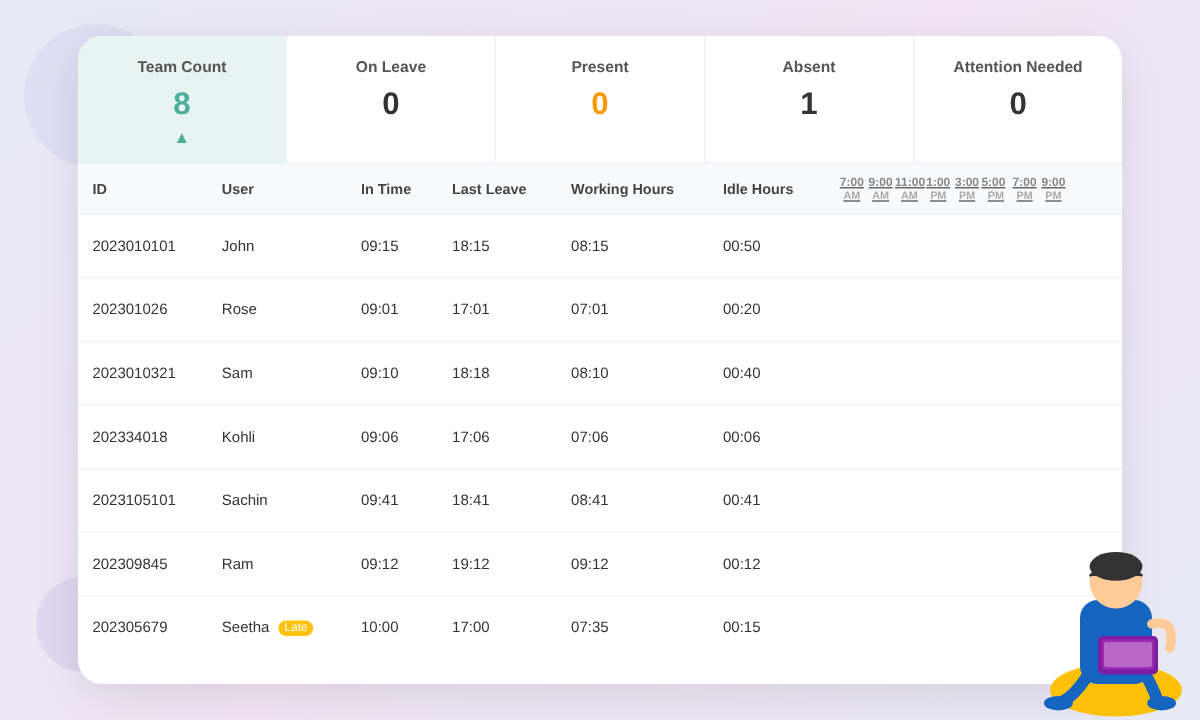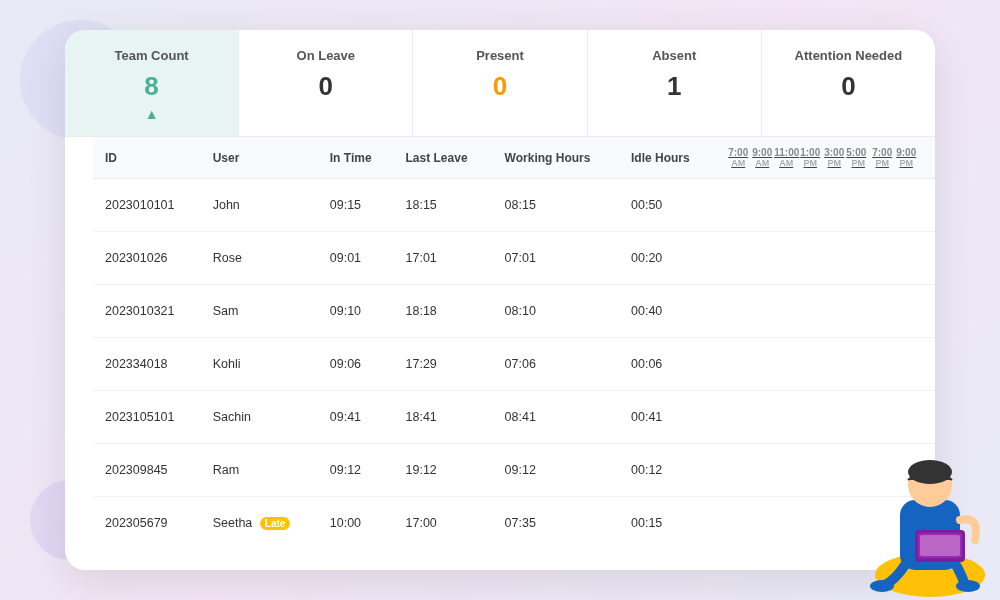--- a/index.html
+++ b/index.html
@@ -71,21 +71,20 @@
 
     
     .table-container {
       overflow-x: auto;
     }
 
     table {
       width: 100%;
       border-collapse: collapse;
       font-size: 13px;
-      margin-left: 28px;
     }
 
     thead tr {
       background: #f8fafc;
     }
 
     th {
       padding: 10px 12px;
       text-align: left;
       color: #444;
@@ -126,21 +125,21 @@
       background: #ffc107;
       height: 100%;
       width: 4px;
       border-radius: 2px;
     }
 
     .late-badge {
       background: #ffc107;
       color: white;
       font-size: 10px;
-      font-weight: 700;
+      font-weight: 400;
       padding: 1px 5px;
       border-radius: 10px;
       margin-left: 4px;
       vertical-align: middle;
     }
 
     .warning-icon {
       color: #ffc107;
       font-size: 14px;
       margin-left: 4px;
@@ -307,21 +306,21 @@
                 <div class="bar-green" style="width:55px;"></div>
                 <div class="bar-orange" style="width:5px;"></div>
                 <div class="bar-green" style="width:55px;"></div>
               </div>
             </td>
   </tr>
           <tr>
     <td>202334018</td>
     <td>Kohli</td>
     <td>09:06</td>
-    <td>17:29</td>
+    <td>17:06</td>
     <td>07:06</td>
     <td>00:06</td>
     <td class="timeline-cell">
               <div class="tl-wrap">
                 <div class="bar-green" style="width:48px;"></div>
                 <div class="bar-yellow" style="width:4px;"></div>
                 <div class="bar-green" style="width:48px;"></div>
               </div>
             </td>
   </tr>

